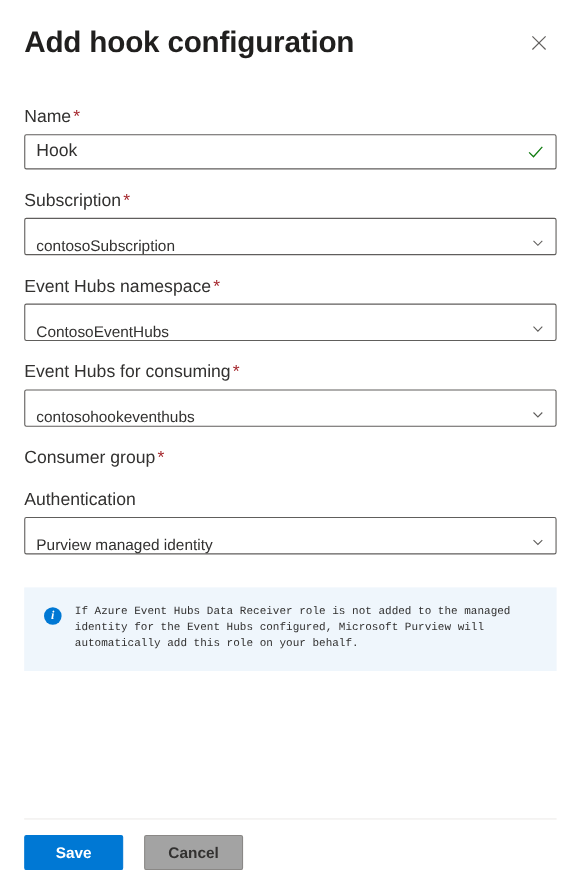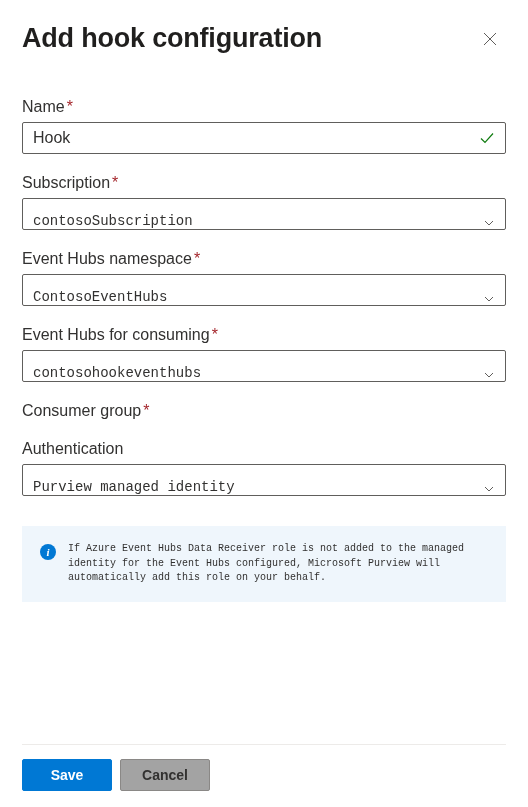--- a/index.html
+++ b/index.html
@@ -57,27 +57,27 @@
     }
     .required {
       color: #a4262c;
       margin-left: 2px;
     }
     .form-input, .form-select {
       width: 100%;
       height: 32px;
       border: 1px solid #605e5c;
       border-radius: 2px;
-      padding: 0 10px;
+      padding: 16px 10px;
       font-size: 14px;
-      font-family: Liberation Mono, monospace;
+      font-family: Liberation Sans, sans-serif;
       color: #323130;
       background: #ffffff;
       display: flex;
-      align-items: flex-end;
+      align-items: flex-start;
       justify-content: space-between;
       cursor: pointer;
     }
     .name-input-wrapper {
       position: relative;
       display: flex;
       align-items: center;
       border: 1px solid #605e5c;
       border-radius: 2px;
       height: 32px;
@@ -142,21 +142,21 @@
       line-height: 1.45;
       color: #323130;
       font-family: Liberation Mono, monospace;
     }
     .footer {
       position: absolute;
       bottom: 16px;
       left: 22px;
       right: 22px;
       display: flex;
-      gap: 8px;
+      gap: 19px;
       border-top: 1px solid #edebe9;
       padding-top: 14px;
     }
     .btn {
       min-width: 90px;
       height: 32px;
       padding: 0 20px;
       font-size: 14px;
       font-family: inherit;
       font-weight: 600;

